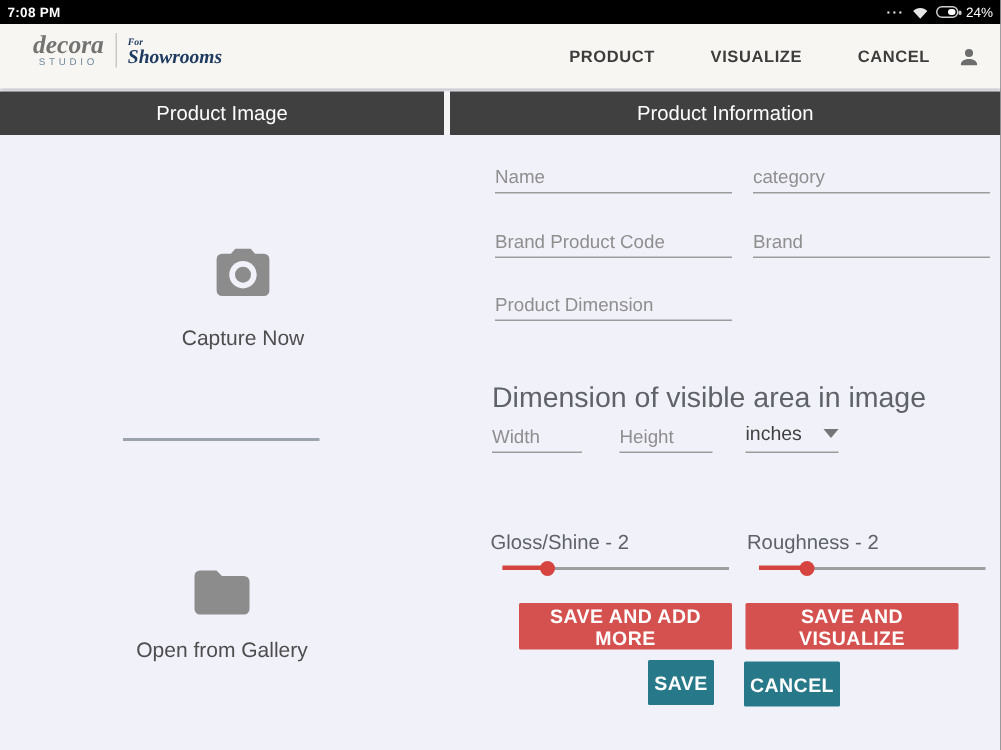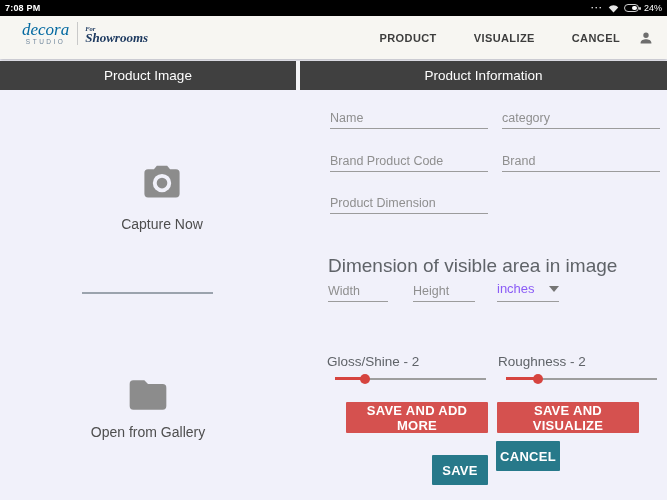--- a/index.html
+++ b/index.html
@@ -17,22 +17,22 @@
   .battery { position:relative; width:15px; height:8px; border:1px solid #cfcfcf; border-radius:4px; }
   .battery:after { content:""; position:absolute; right:-3px; top:2px; width:2px; height:3px; background:#cfcfcf; border-radius:1px; }
   .battery-fill { position:absolute; right:1px; top:1px; bottom:1px; width:5px; background:#fff; border-radius:2px; }
   .battery-pct { color:#fff; font-size:9px; }
 
   
   .app-bar { position:absolute; left:0; top:16px; width:667px; height:43px; background:#f7f6f2;
     box-shadow:0 1px 3px rgba(0,0,0,.25); }
   .logo { position:absolute; left:22px; top:6px; display:flex; align-items:center; }
   .logo-left { text-align:center; padding-right:8px; border-right:1px solid #c9c9c9; }
-  .logo-script { font-family:"Liberation Serif", serif; font-style:italic; font-weight:normal;
-    color:#0369a1; font-size:17px; line-height:15px; }
+  .logo-script { font-family:"Liberation Serif", serif; font-style:italic; font-weight:bold;
+    color:#737373; font-size:17px; line-height:15px; }
   .logo-studio { font-size:6.5px; letter-spacing:2.5px; color:#70869c; margin-top:1px; }
   .logo-right { padding-left:7px; text-align:left; }
   .logo-for { font-family:"Liberation Serif", serif; font-style:italic; font-size:6.5px; color:#1e3a60; font-weight:bold; }
   .logo-showrooms { font-family:"Liberation Serif", serif; font-style:italic; font-weight:bold;
     color:#1e3a60; font-size:13px; line-height:11px; }
   .nav { position:absolute; right:12px; top:0; height:43px; display:flex; align-items:center; gap:17px; }
   .nav-item { font-size:11px; font-weight:bold; color:#3d3d3d; letter-spacing:.4px; cursor:pointer;padding-left:20px; }
   .person-icon svg { display:block; }
 
   
@@ -62,41 +62,41 @@
   .f-cat   { left:202px; top:17px;  width:158px; }
   .f-code  { left:30px;  top:60px;  width:158px; }
   .f-brand { left:202px; top:60px;  width:158px; }
   .f-dim   { left:30px;  top:102px; width:158px; }
   .area-label { position:absolute; left:28px; top:165px; font-size:19px; color:#5f6368; }
   .f-width  { left:28px;  top:190px; width:60px; }
   .f-height { left:113px; top:190px; width:62px; }
   .unit-select { position:absolute; left:197px; top:186px; width:62px; height:26px;
     border-bottom:1px solid #9c9c9c; display:flex; align-items:center; justify-content:space-between;
     cursor:pointer; }
-  .unit-text { font-size:13px; color:#8b5cf6; }
+  .unit-text { font-size:13px; color:#404040; }
   .caret { width:0; height:0; border-left:5px solid transparent; border-right:5px solid transparent;
     border-top:6px solid #757575; }
 
   .slider-label { position:absolute; top:264px; font-size:13.5px; color:#5f6368; }
   .sl1-label { left:27px; } .sl2-label { left:198px; }
   .slider { position:absolute; top:283px; height:12px; cursor:pointer; }
   .sl1 { left:35px; width:151px; } .sl2 { left:206px; width:151px; }
   .slider-track { position:absolute; left:0; right:0; top:5px; height:2px; background:#9e9e9e; }
   .slider-fill { position:absolute; left:0; top:-1px; height:3px; background:#d6443f; }
   .slider-thumb { position:absolute; right:-5px; top:50%; margin-top:-5px; width:10px; height:10px;
     border-radius:50%; background:#d6443f; }
 
   .btn { position:absolute; border:none; color:#fff; font-family:"Liberation Sans", sans-serif;
     font-size:13px; font-weight:bold; letter-spacing:.3px; cursor:pointer; border-radius:1px;
     display:flex; align-items:center; justify-content:center; }
   .btn-red { background:#d5514f; }
   .btn-teal { background:#27798a; }
   .b-addmore   { left:46px;  top:312px; width:142px; height:31px; }
   .b-visualize { left:197px; top:312px; width:142px; height:31px; }
-  .b-save      { left:132px; top:365px; width:56px;  height:30px; }
+  .b-save      { left:132px; top:350px; width:44px;  height:30px; }
   .b-cancel    { left:196px; top:351px; width:64px;  height:30px; }
 </style>
 </head>
 <body>
 
 <div class="screen">
 
   <div class="status-bar">
     <span class="status-time">7:08 PM</span>
     <div class="status-right">

